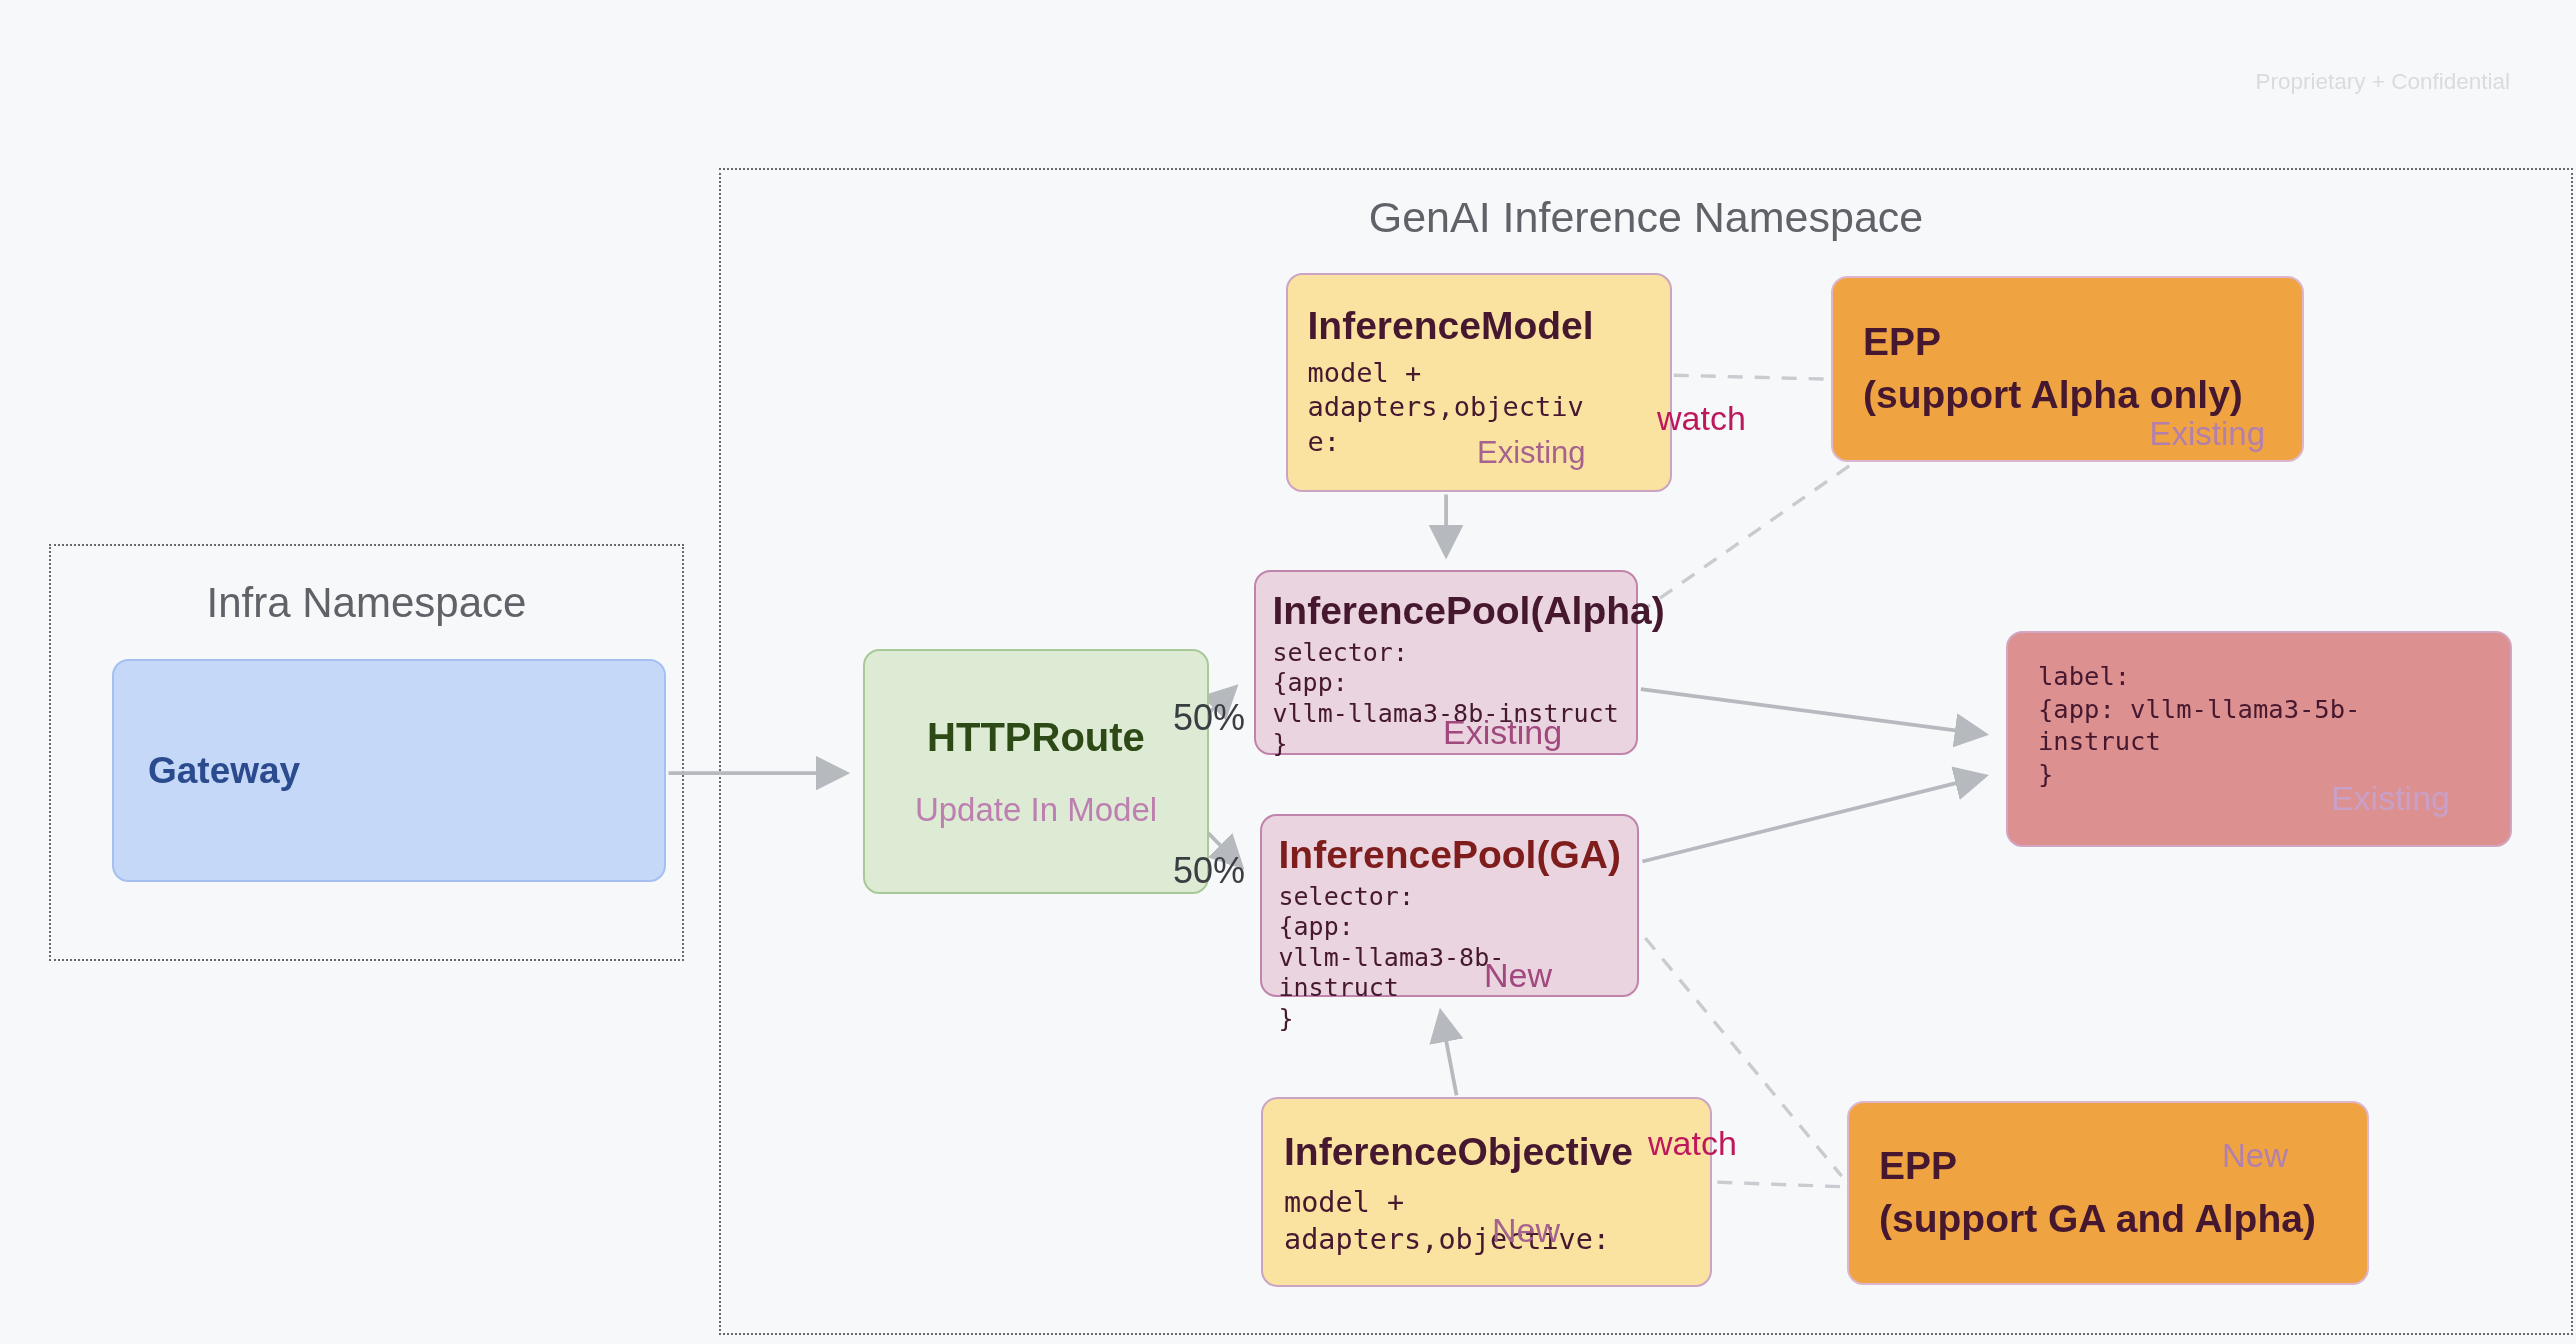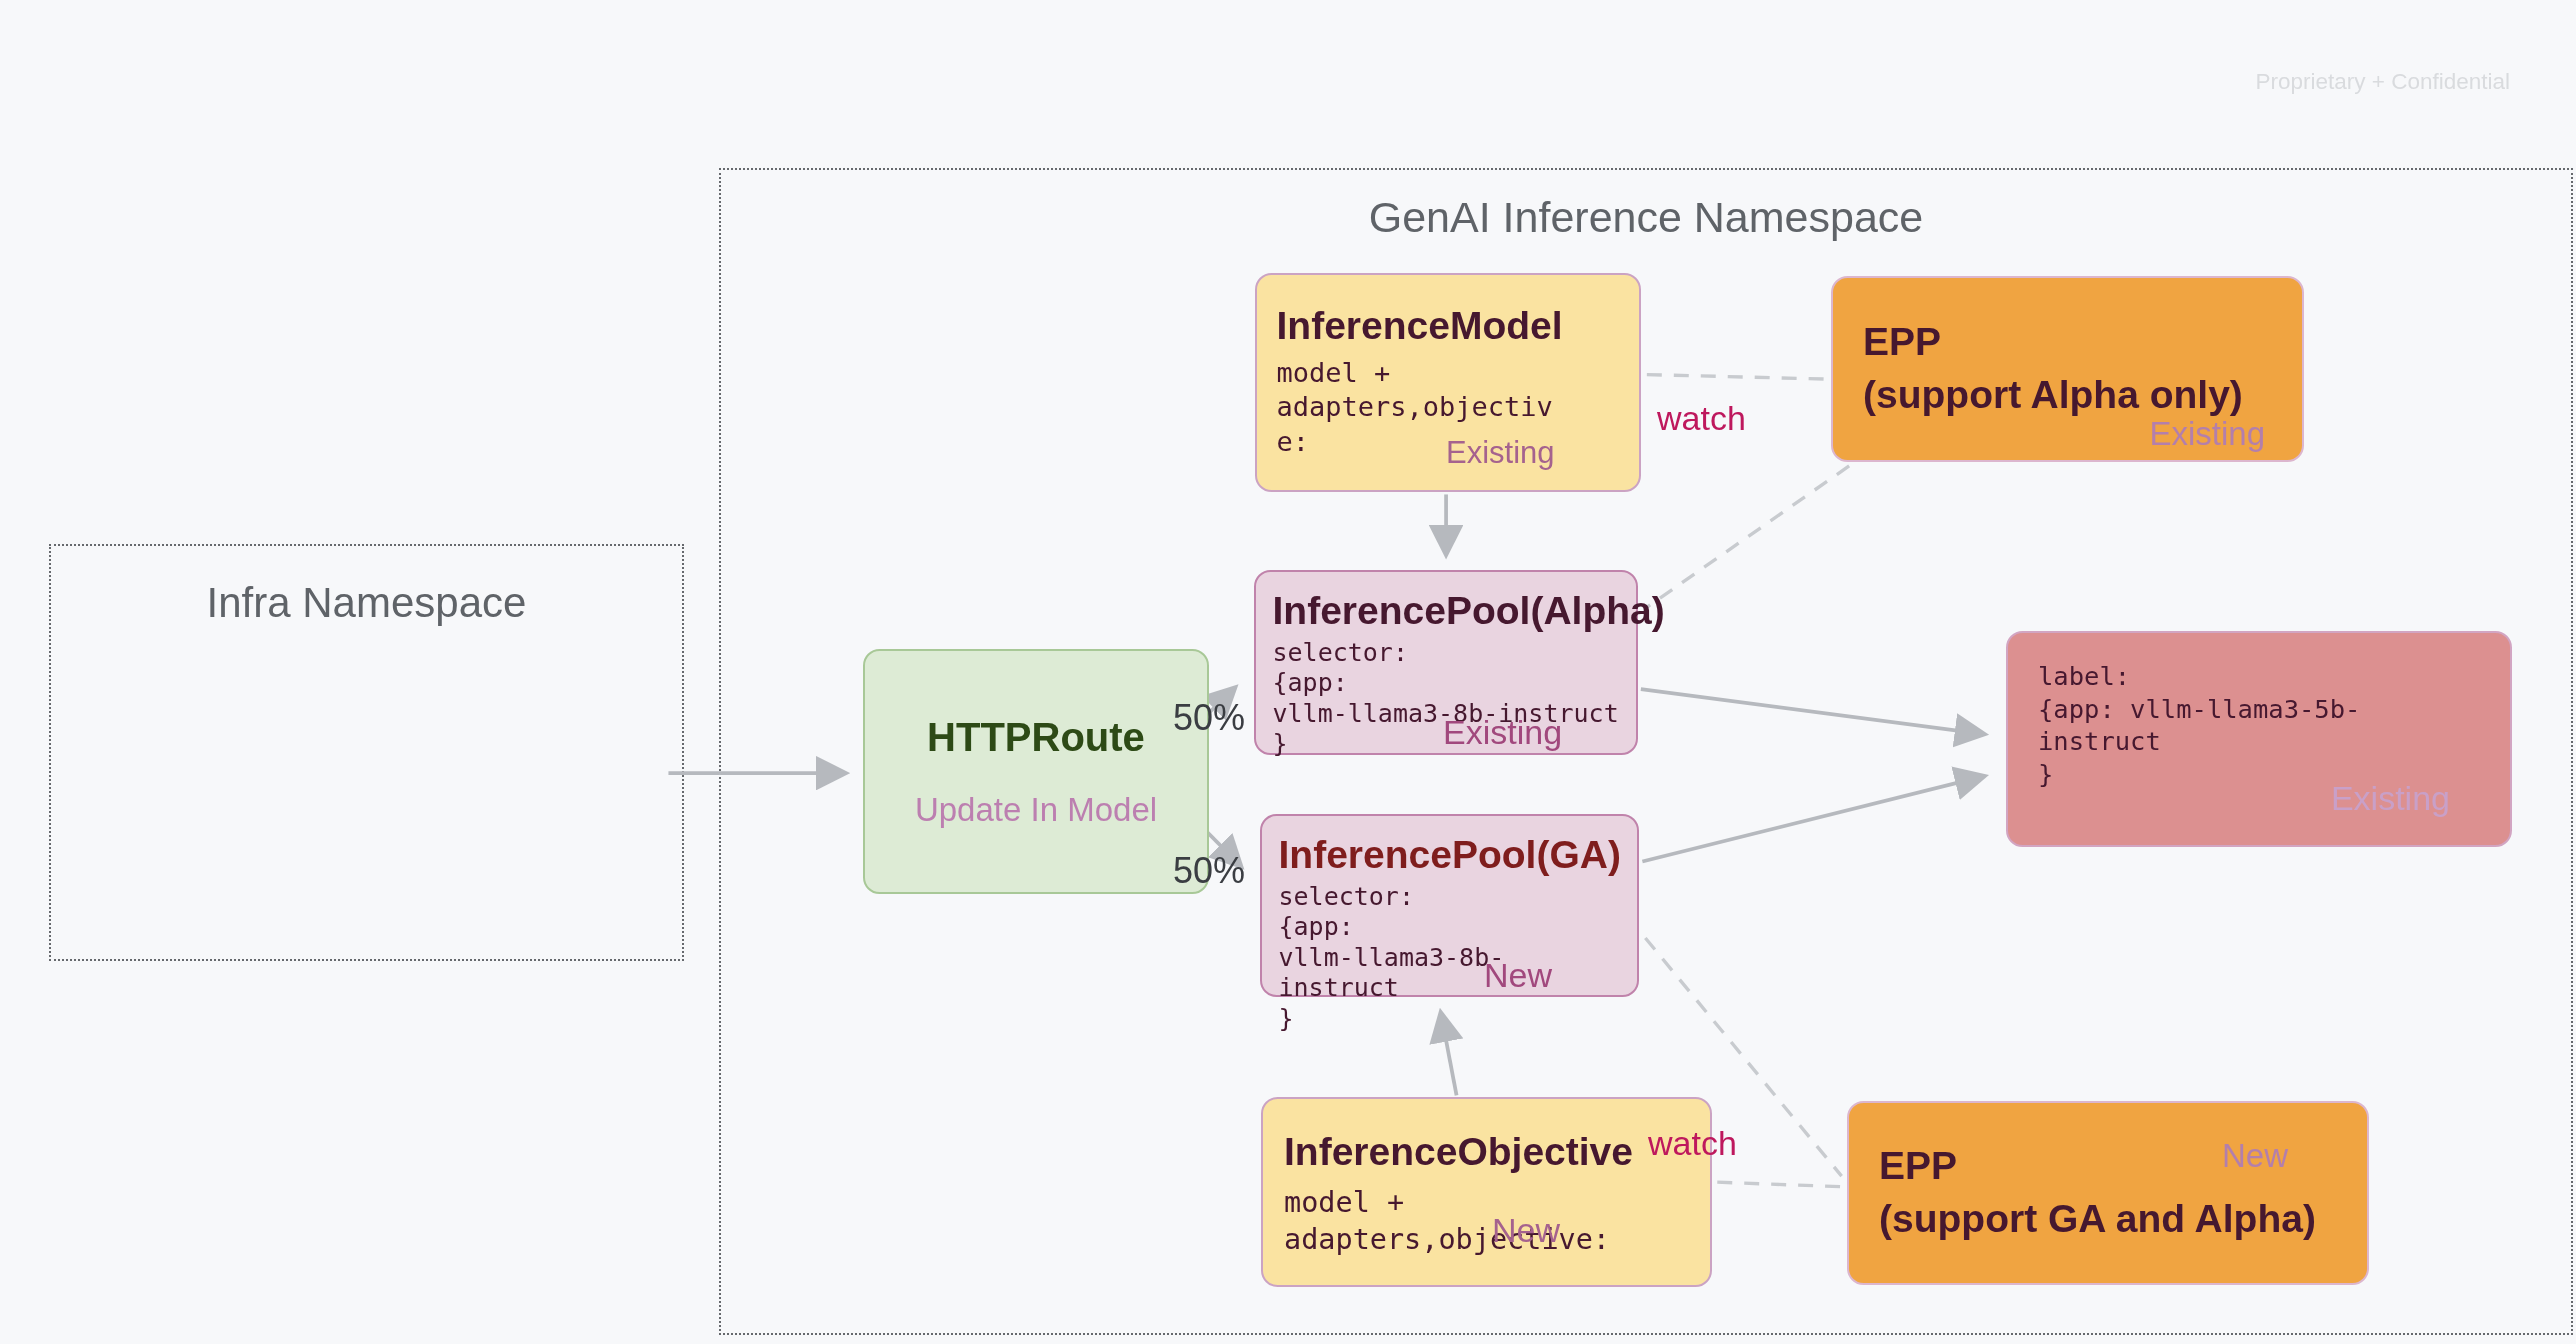--- a/index.html
+++ b/index.html
@@ -87,27 +87,30 @@
       <line x1="2192" y1="1150" x2="2648" y2="1036" marker-end="url(#arrow)"></line>
     </g>
     <g stroke="#C8CBCF" stroke-width="4.5" stroke-dasharray="20 16" fill="none">
       <line x1="2198" y1="500" x2="2438" y2="506"></line>
       <line x1="2468" y1="622" x2="2196" y2="812"></line>
       <line x1="2292" y1="1578" x2="2456" y2="1584"></line>
       <line x1="2196" y1="1252" x2="2458" y2="1570"></line>
     </g>
   </svg>
 
+  <div class="node" id="node-gateway" style="left: 112px; top: 659px; width: 554px; height: 223px; background: rgb(198, 216, 248); border-color: rgb(165, 191, 240);">
+    <div class="gw-title" style="color: rgb(43, 75, 143);">Gateway</div>
+  </div>
 
   <div class="node" id="node-httproute" style="left: 863px; top: 649px; width: 346px; height: 245px; background: rgb(221, 235, 213); border-color: rgb(168, 200, 151);">
     <div class="rt-title" style="color: rgb(45, 74, 22);">HTTPRoute</div>
     <div class="rt-sub" style="color: rgb(188, 127, 176);">Update In Model</div>
   </div>
 
-  <div class="node" id="node-inference_model" style="left: 1255px; top: 273px; width: 386px; height: 219px; background: rgb(250, 227, 161); border-color: rgb(203, 163, 195);">
+  <div class="node" id="node-inference_model" style="left: 1286px; top: 273px; width: 386px; height: 219px; background: rgb(250, 227, 161); border-color: rgb(203, 163, 195);">
     <div class="card-title" style="color: rgb(70, 24, 47);">InferenceModel</div>
     <div class="code pre" style="color: rgb(70, 24, 47);">model +
 adapters,objectiv
 e:</div>
     <div class="badge" style="left: 189px; bottom: 19.5px; font-size: 31px; color: rgb(165, 98, 142);">Existing</div>
   </div>
 
   <div class="node epp" id="node-epp_alpha" style="left: 1831px; top: 276px; width: 473px; height: 186px; background: rgb(240, 164, 65); border-color: rgb(220, 182, 206);">
     <div class="epp-title pre" style="color: rgb(70, 24, 47);">EPP
 (support Alpha only)</div>

